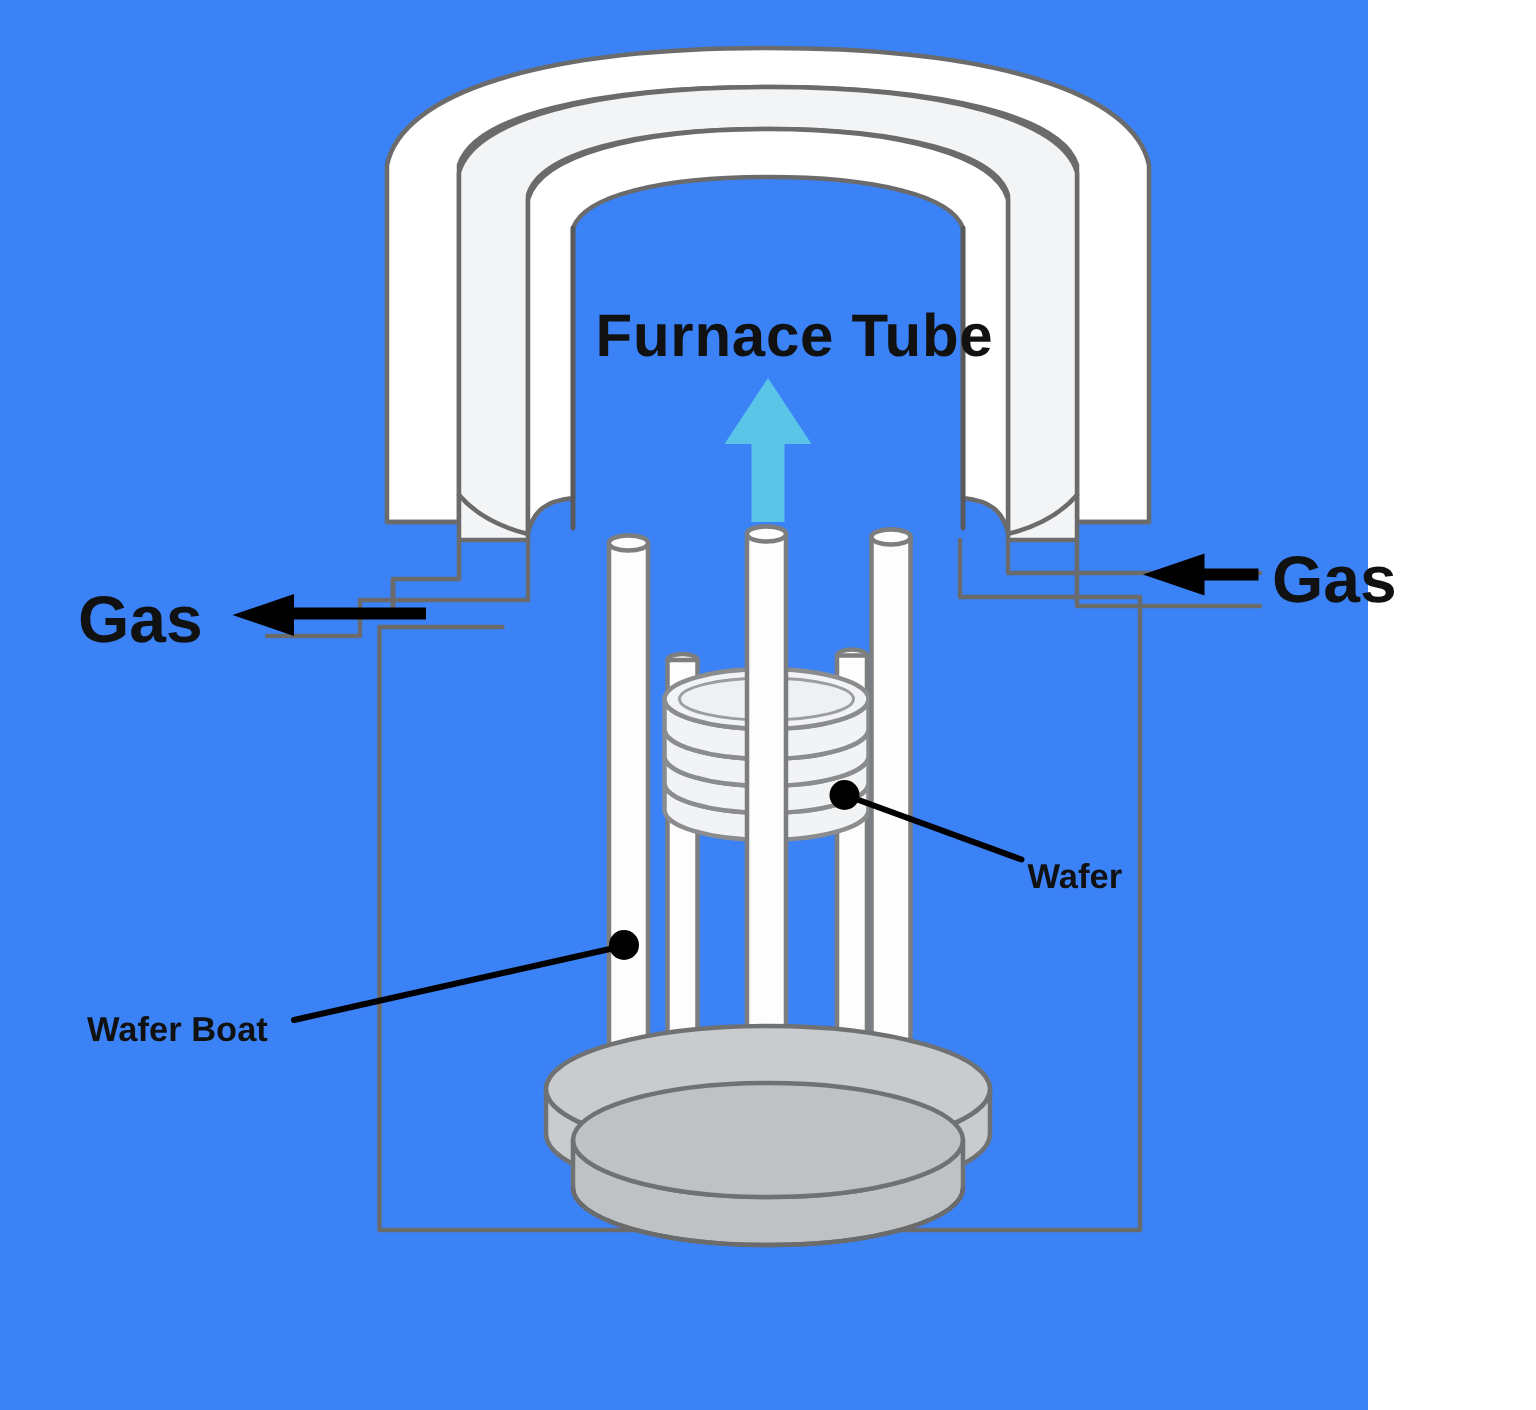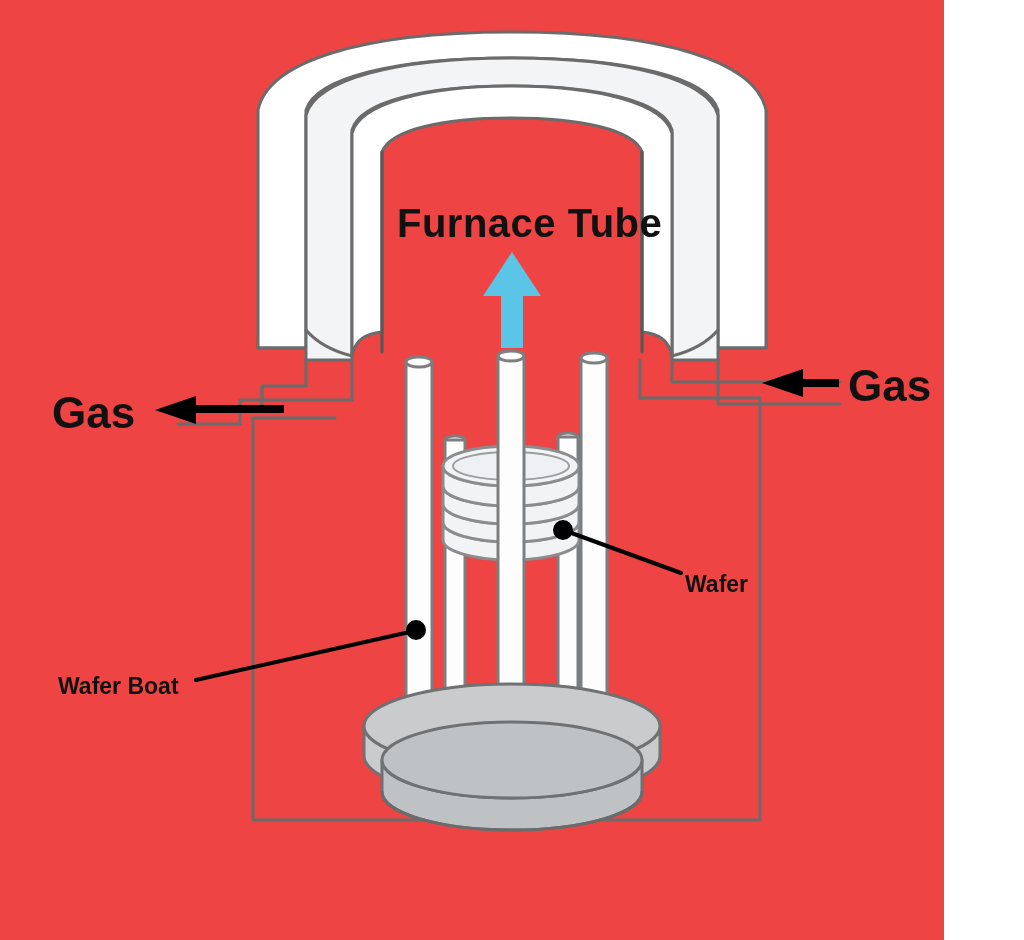--- a/index.html
+++ b/index.html
@@ -11,22 +11,21 @@
   body {
     width: 1024px;
     height: 940px;
     font-family: "Liberation Sans", sans-serif;
     overflow: hidden;
   }
   #diagram-root {
     position: relative;
     width: 912px;
     height: 940px;
-    background: #ef4444;
-    padding-left: 32px;
+    background: #3b82f6;
   }
   #diagram-svg {
     position: absolute;
     left: 0;
     top: 0;
     width: 1024px;
     height: 940px;
   }
   .label-text {
     font-family: "Liberation Sans", sans-serif;

